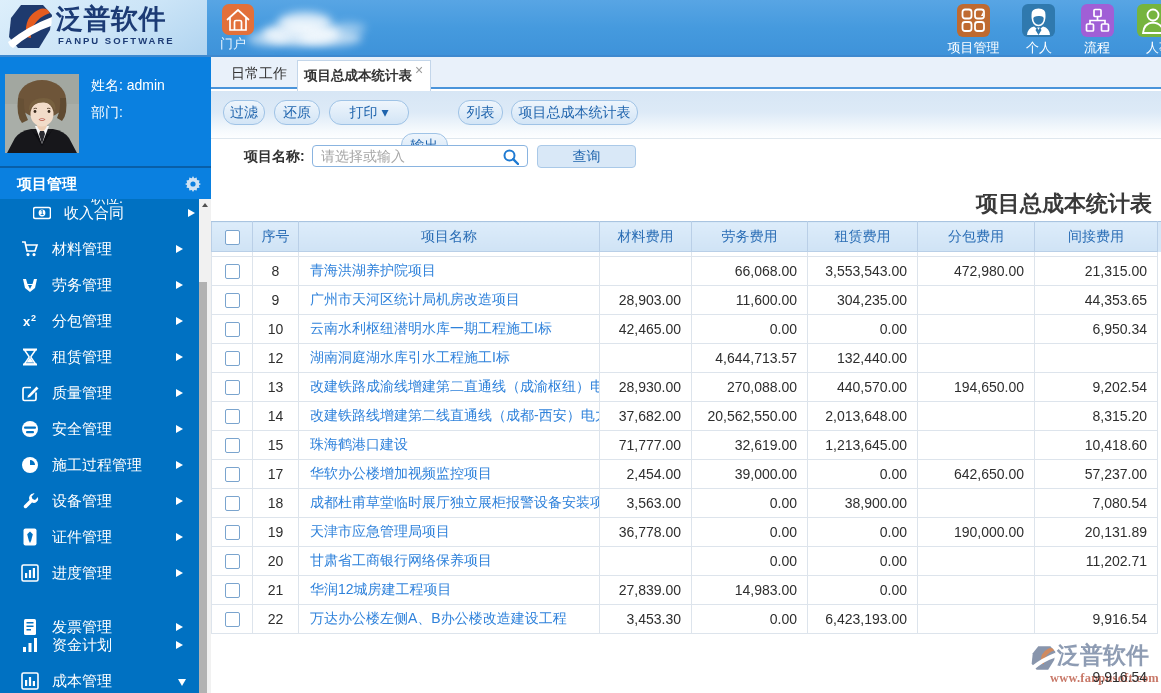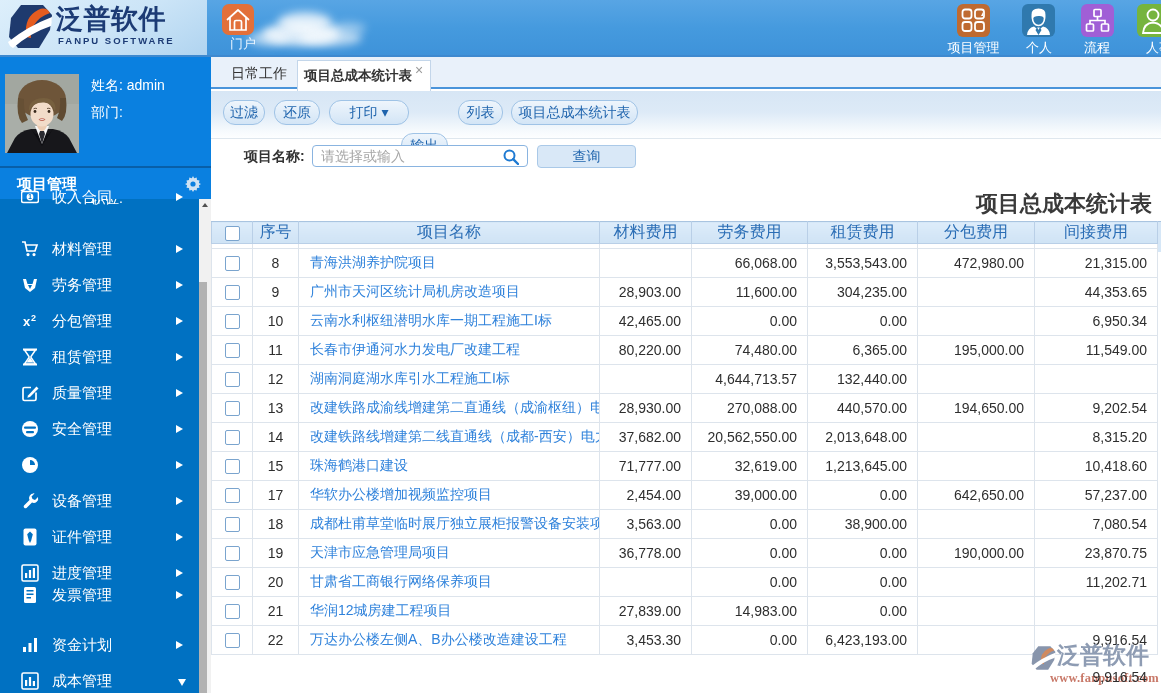--- a/index.html
+++ b/index.html
@@ -45,21 +45,21 @@
 .tbtn { position:absolute; top:43px; height:25px; background:linear-gradient(180deg,#eef5fc,#d3e5f6); border:1px solid #9fc3e6; border-radius:12px; font-size:14px; color:#1f64ad; text-align:center; line-height:23px; }
 #qlabel { left:33px; top:91px; font-size:14px; font-weight:bold; color:#333; }
 #qinput { left:101px; top:88px; width:216px; height:22px; border:1px solid #8ab4e0; border-radius:4px; background:#fff; }
 #qph { left:110px; top:91px; font-size:14px; color:#a6a6a6; }
 #qbtn { left:326px; top:88px; width:99px; height:23px; background:#d9e8f7; border:1px solid #aac9e8; border-radius:4px; text-align:center; line-height:21px; font-size:14px; color:#1f64ad; }
 #rtitle { left:0px; top:136px; width:941px; text-align:right; font-size:22px; line-height:22px; font-weight:bold; color:#3a3a3a; }
 
 
 table { border-collapse:collapse; table-layout:fixed; }
 #tbl { left:0px; top:164px; width:946px; }
-#tbl th { background:linear-gradient(180deg,#ddecfa,#cfe3f5); color:#2a6db5; font-weight:normal; font-size:16px; height:20px; border:1px solid #b9cfe7; border-top:1px solid #a9c4e0; }
+#tbl th { background:linear-gradient(180deg,#ddecfa,#cfe3f5); color:#2a6db5; font-weight:normal; font-size:14px; height:30px; border:1px solid #b9cfe7; border-top:1px solid #a9c4e0; }
 #tbl td { font-size:14px; color:#2e2e2e; height:29px; border:1px solid #dde4ec; border-top:none; background:#fff; padding:0; }
 #tbl td.num { text-align:right; padding-right:10px; }
 #tbl td.ctr, #tbl th { text-align:center; }
 #tbl td.name { text-align:left; padding-left:11px; color:#2f82db; white-space:nowrap; overflow:hidden; }
 #tbl tr.sliver td { height:5px; }
 .cb { display:inline-block; width:15px; height:15px; background:#fff; border:1px solid #7aa4ce; border-radius:2px; vertical-align:middle; }
 
 
 #wm { left:818px; top:585px; width:135px; height:45px; z-index:5; }
 #wmtext { position:absolute; left:28px; top:3px; font-size:23px; line-height:22px; color:#8e9cb3; font-weight:bold; font-family:"Liberation Serif",serif; }
@@ -82,21 +82,21 @@
   <div class="cloud" style="left:278px;top:12px;width:54px;height:20px;opacity:.75;"></div>
   <div class="cloud" style="left:300px;top:30px;width:62px;height:16px;opacity:.6;"></div>
   <div class="cloud" style="left:248px;top:32px;width:40px;height:14px;opacity:.55;"></div>
   <div class="cloud" style="left:330px;top:22px;width:36px;height:12px;opacity:.4;"></div>
   <div class="abs" style="left:222px;top:4px;width:32px;height:31px;border-radius:7px;background:#e2703a;">
     <svg style="position:absolute;left:3px;top:3px;width:26px;height:26px;" viewBox="0 0 26 26">
         <path d="M13 3 L2.5 12.5 M13 3 L23.5 12.5 M5 10.5 V23 H21 V10.5" fill="none" stroke="#fff" stroke-width="1.7" stroke-linecap="round"></path>
         <path d="M9.5 23 V15 Q9.5 13.5 11 13.5 H15 Q16.5 13.5 16.5 15 V23" fill="none" stroke="#fff" stroke-width="1.7"></path>
       </svg>
   </div>
-  <div class="abs" style="left:220px;top:35px;width:36px;text-align:right;font-size:13px;color:#e8f4ff;">门户</div>
+  <div class="abs" style="left:220px;top:35px;width:36px;text-align:left;font-size:13px;color:#e8f4ff;">门户</div>
   <div class="appico" style="left:957px;background:#bf6a30;">
     <svg style="position:absolute;left:4px;top:4px;width:25px;height:25px;" viewBox="0 0 25 25">
         <g fill="none" stroke="#fff" stroke-width="1.8">
           <rect x="1.5" y="1.5" width="9" height="9" rx="2.5"></rect>
           <rect x="14" y="1.5" width="9" height="9" rx="2.5"></rect>
           <rect x="1.5" y="14" width="9" height="9" rx="2.5"></rect>
           <rect x="14" y="14" width="9" height="9" rx="2.5"></rect>
         </g>
         <path d="M20 8 L22 4 L22 8 Z" fill="#fff"></path>
       </svg>
@@ -153,21 +153,21 @@
     </svg>
     <div class="utxt" style="top:20px;">姓名: admin</div>
     <div class="utxt" style="top:47px;">部门:</div>
     <div class="utxt" style="top:85px;margin-top:48px;">职位:</div>
     <div class="abs" id="side-sep"></div>
     <div class="abs" id="side-hd">项目管理</div>
     <svg id="gear" class="abs" viewBox="0 0 16 16">
         <path fill="#cfe2f3" d="M8 0l1.2 2.2 2.5-.6.3 2.5 2.5.3-.6 2.5L16 8l-2.1 1.2.6 2.5-2.5.3-.3 2.5-2.5-.6L8 16l-1.2-2.1-2.5.6-.3-2.5-2.5-.3.6-2.5L0 8l2.1-1.1-.6-2.5 2.5-.3.3-2.5 2.5.6z"></path>
         <circle cx="8" cy="8" r="2.6" fill="#0a80e0"></circle>
       </svg>
-    <div class="mi" style="top:122px;">
+    <div class="mi" style="top:138px;margin-left:12px;">
         <svg class="ic" viewBox="0 0 18 18">
           <rect x="0.5" y="3.5" width="17" height="11" rx="2" fill="none" stroke="#fff" stroke-width="1.6"></rect>
           <circle cx="9" cy="9" r="3.4" fill="#fff"></circle>
           <text x="9" y="11.4" font-size="6.5" fill="#0071c2" text-anchor="middle" font-weight="bold">1</text>
         </svg>
         <span class="tx">收入合同</span>
         <span class="ar"></span>
       </div>
     <div class="mi" style="top:174px;">
         <svg class="ic" viewBox="0 0 18 18">
@@ -217,20 +217,21 @@
           <rect x="5" y="11" width="8" height="2.2" rx="1" fill="#0071c2"></rect>
         </svg>
         <span class="tx">安全管理</span>
         <span class="ar"></span>
       </div>
     <div class="mi" style="top:390px;">
         <svg class="ic" viewBox="0 0 18 18">
           <circle cx="9" cy="9" r="8" fill="#fff"></circle>
           <path d="M9 4 a5 5 0 0 1 5 5 L9 9 Z" fill="#0071c2"></path>
         </svg>
+        <span class="tx">施工过程管理</span>
         <span class="ar"></span>
       </div>
     <div class="mi" style="top:426px;">
         <svg class="ic" viewBox="0 0 18 18">
           <path d="M3 15 L9 9 M12.5 1.5 a4.5 4.5 0 0 0 -4 6.5 l-5.5 5.5 a1.8 1.8 0 0 0 2.5 2.5 L11 10.5 a4.5 4.5 0 0 0 6-5.5 l-3 3 -2.5-1 -1-2.5 3-3 a4.5 4.5 0 0 0 -1 -0.5 Z" fill="#fff"></path>
         </svg>
         <span class="tx">设备管理</span>
         <span class="ar"></span>
       </div>
     <div class="mi" style="top:462px;">
@@ -244,21 +245,21 @@
     <div class="mi" style="top:498px;padding-left:36px;">
         <svg class="ic" viewBox="0 0 18 18">
           <rect x="1" y="1" width="16" height="16" rx="1.5" fill="none" stroke="#fff" stroke-width="1.6"></rect>
           <rect x="4" y="9" width="2.2" height="5" fill="#fff"></rect>
           <rect x="7.9" y="6" width="2.2" height="8" fill="#fff"></rect>
           <rect x="11.8" y="4" width="2.2" height="10" fill="#fff"></rect>
         </svg>
         <span class="tx">进度管理</span>
         <span class="ar"></span>
       </div>
-    <div class="mi" style="top:520px;">
+    <div class="mi" style="top:552px;">
         <svg class="ic" viewBox="0 0 18 18">
           <rect x="3" y="1" width="12" height="16" rx="1.5" fill="#fff"></rect>
           <rect x="5.5" y="4" width="7" height="1.5" fill="#0071c2"></rect>
           <rect x="5.5" y="7.5" width="7" height="1.5" fill="#0071c2"></rect>
           <rect x="5.5" y="11" width="4.5" height="1.5" fill="#0071c2"></rect>
         </svg>
         <span class="tx">发票管理</span>
         <span class="ar"></span>
       </div>
     <div class="mi" style="top:570px;">
@@ -360,30 +361,20 @@
             <td class="ctr">10</td>
             <td class="name">云南水利枢纽潜明水库一期工程施工I标</td>
             <td class="num">42,465.00</td>
             <td class="num">0.00</td>
             <td class="num">0.00</td>
             <td class="num"></td>
             <td class="num">6,950.34</td>
           </tr>
       <tr>
             <td class="ctr"><span class="cb"></span></td>
-            <td class="ctr">11</td>
-            <td class="name">长春市伊通河水力发电厂改建工程</td>
-            <td class="num">80,220.00</td>
-            <td class="num">74,480.00</td>
-            <td class="num">6,365.00</td>
-            <td class="num">195,000.00</td>
-            <td class="num">11,549.00</td>
-          </tr>
-      <tr>
-            <td class="ctr"><span class="cb"></span></td>
             <td class="ctr">12</td>
             <td class="name">湖南洞庭湖水库引水工程施工I标</td>
             <td class="num"></td>
             <td class="num">4,644,713.57</td>
             <td class="num">132,440.00</td>
             <td class="num"></td>
             <td class="num"></td>
           </tr>
       <tr>
             <td class="ctr"><span class="cb"></span></td>
@@ -436,21 +427,21 @@
             <td class="num">7,080.54</td>
           </tr>
       <tr>
             <td class="ctr"><span class="cb"></span></td>
             <td class="ctr">19</td>
             <td class="name">天津市应急管理局项目</td>
             <td class="num">36,778.00</td>
             <td class="num">0.00</td>
             <td class="num">0.00</td>
             <td class="num">190,000.00</td>
-            <td class="num">23,870.75</td>
+            <td class="num">20,131.89</td>
           </tr>
       <tr>
             <td class="ctr"><span class="cb"></span></td>
             <td class="ctr">20</td>
             <td class="name">甘肃省工商银行网络保养项目</td>
             <td class="num"></td>
             <td class="num">0.00</td>
             <td class="num">0.00</td>
             <td class="num"></td>
             <td class="num">11,202.71</td>

